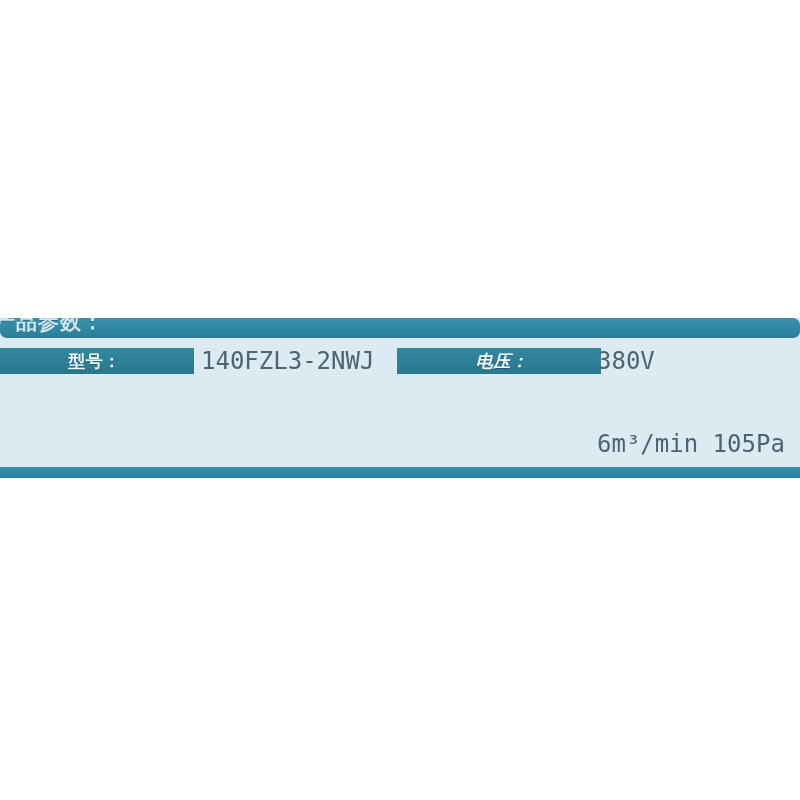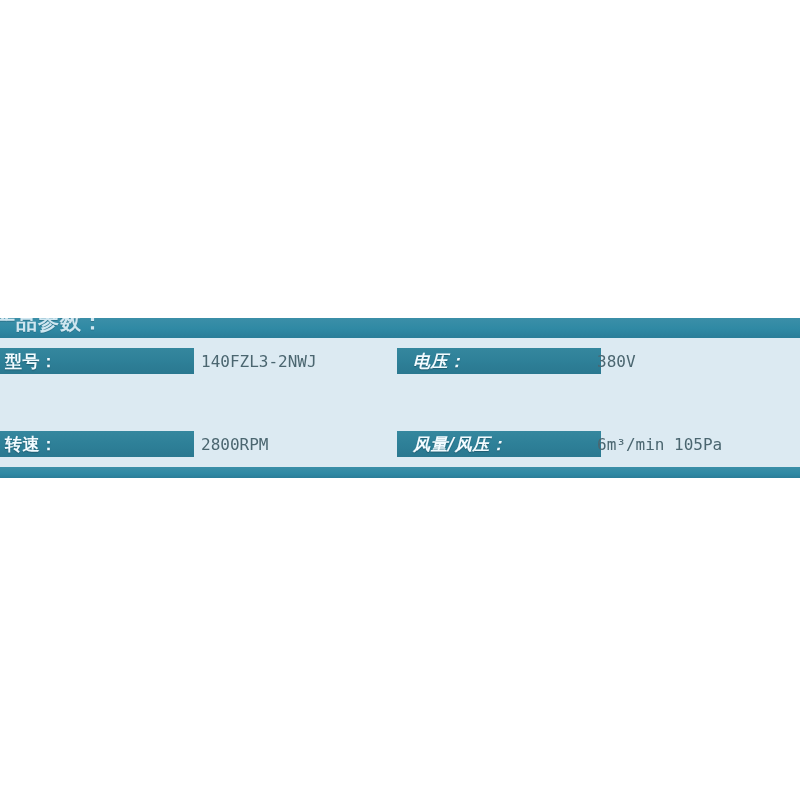--- a/index.html
+++ b/index.html
@@ -28,20 +28,21 @@
 
   
   #spec-header {
     position: absolute;
     left: 0;
     top: 0;
     width: 800px;
     height: 20px;
     background: linear-gradient(to bottom, #3b8fa8 0%, #2f89a4 55%, #2a7d98 100%);
     overflow: visible;
+    border-radius: 7px;
   }
   #spec-title {
     position: absolute;
     left: -6px;
     top: -7px;
     font-size: 21px;
     line-height: 22px;
     font-weight: 700;
     color: #cfe6f0;
     white-space: nowrap;
@@ -72,24 +73,25 @@
   .row-2 { top: 72px; }
   .row-3 { top: 113px; }
 
   .spec-label {
     position: absolute;
     left: 0;
     top: 0;
     height: 26px;
     background: linear-gradient(to bottom, #35879e 0%, #2e8098 50%, #2a7890 100%);
     box-sizing: border-box;
-    padding-left: 12px;
+    padding-left: 2px;
     display: flex;
     align-items: center;
     overflow: visible;
+    justify-content: center;
   }
   .col-left  .spec-label { width: 194px; }
   .col-right .spec-label { width: 204px; font-style: italic; }
 
   .spec-label-text {
     font-family: "DejaVu Sans", "Liberation Sans", sans-serif;
     font-size: 17px;
     font-weight: 700;
     color: #f2fbff;
     white-space: nowrap;
@@ -101,21 +103,21 @@
     margin-left: 4px;
   }
 
   .spec-value {
     position: absolute;
     top: 0;
     height: 26px;
     display: flex;
     align-items: center;
     font-family: "DejaVu Sans Mono", "Liberation Mono", monospace;
-    font-size: 16px;
+    font-size: 24px;
     color: #4b6670;
     white-space: nowrap;
     letter-spacing: 0px;
   }
   .col-left  .spec-value { left: 201px; }
   .col-right .spec-value { left: 200px; }
 </style>
 </head>
 <body>
 
@@ -126,36 +128,27 @@
   </div>
 
   <div class="spec-row col-left row-1">
     <div class="spec-label">
       <span class="spec-label-text">型号：</span>
     </div>
     <div class="spec-value">140FZL3-2NWJ</div>
   </div>
 
 
-  <div class="spec-row col-left row-3">
-    <div class="spec-label">
-      <span class="spec-label-text">转速：</span>
-    </div>
-    <div class="spec-value">2800RPM</div>
-  </div>
 
   <div class="spec-row col-right row-1">
     <div class="spec-label">
       <span class="spec-label-text">电压：</span>
     </div>
     <div class="spec-value">380V</div>
   </div>
 
 
   <div class="spec-row col-right row-3">
-    <div class="spec-label">
-      <span class="spec-label-text">风量/风压：</span>
-    </div>
     <div class="spec-value">6m³/min 105Pa</div>
   </div>
 
   <div id="spec-footer"></div>
 </div>
 
 </body></html>

